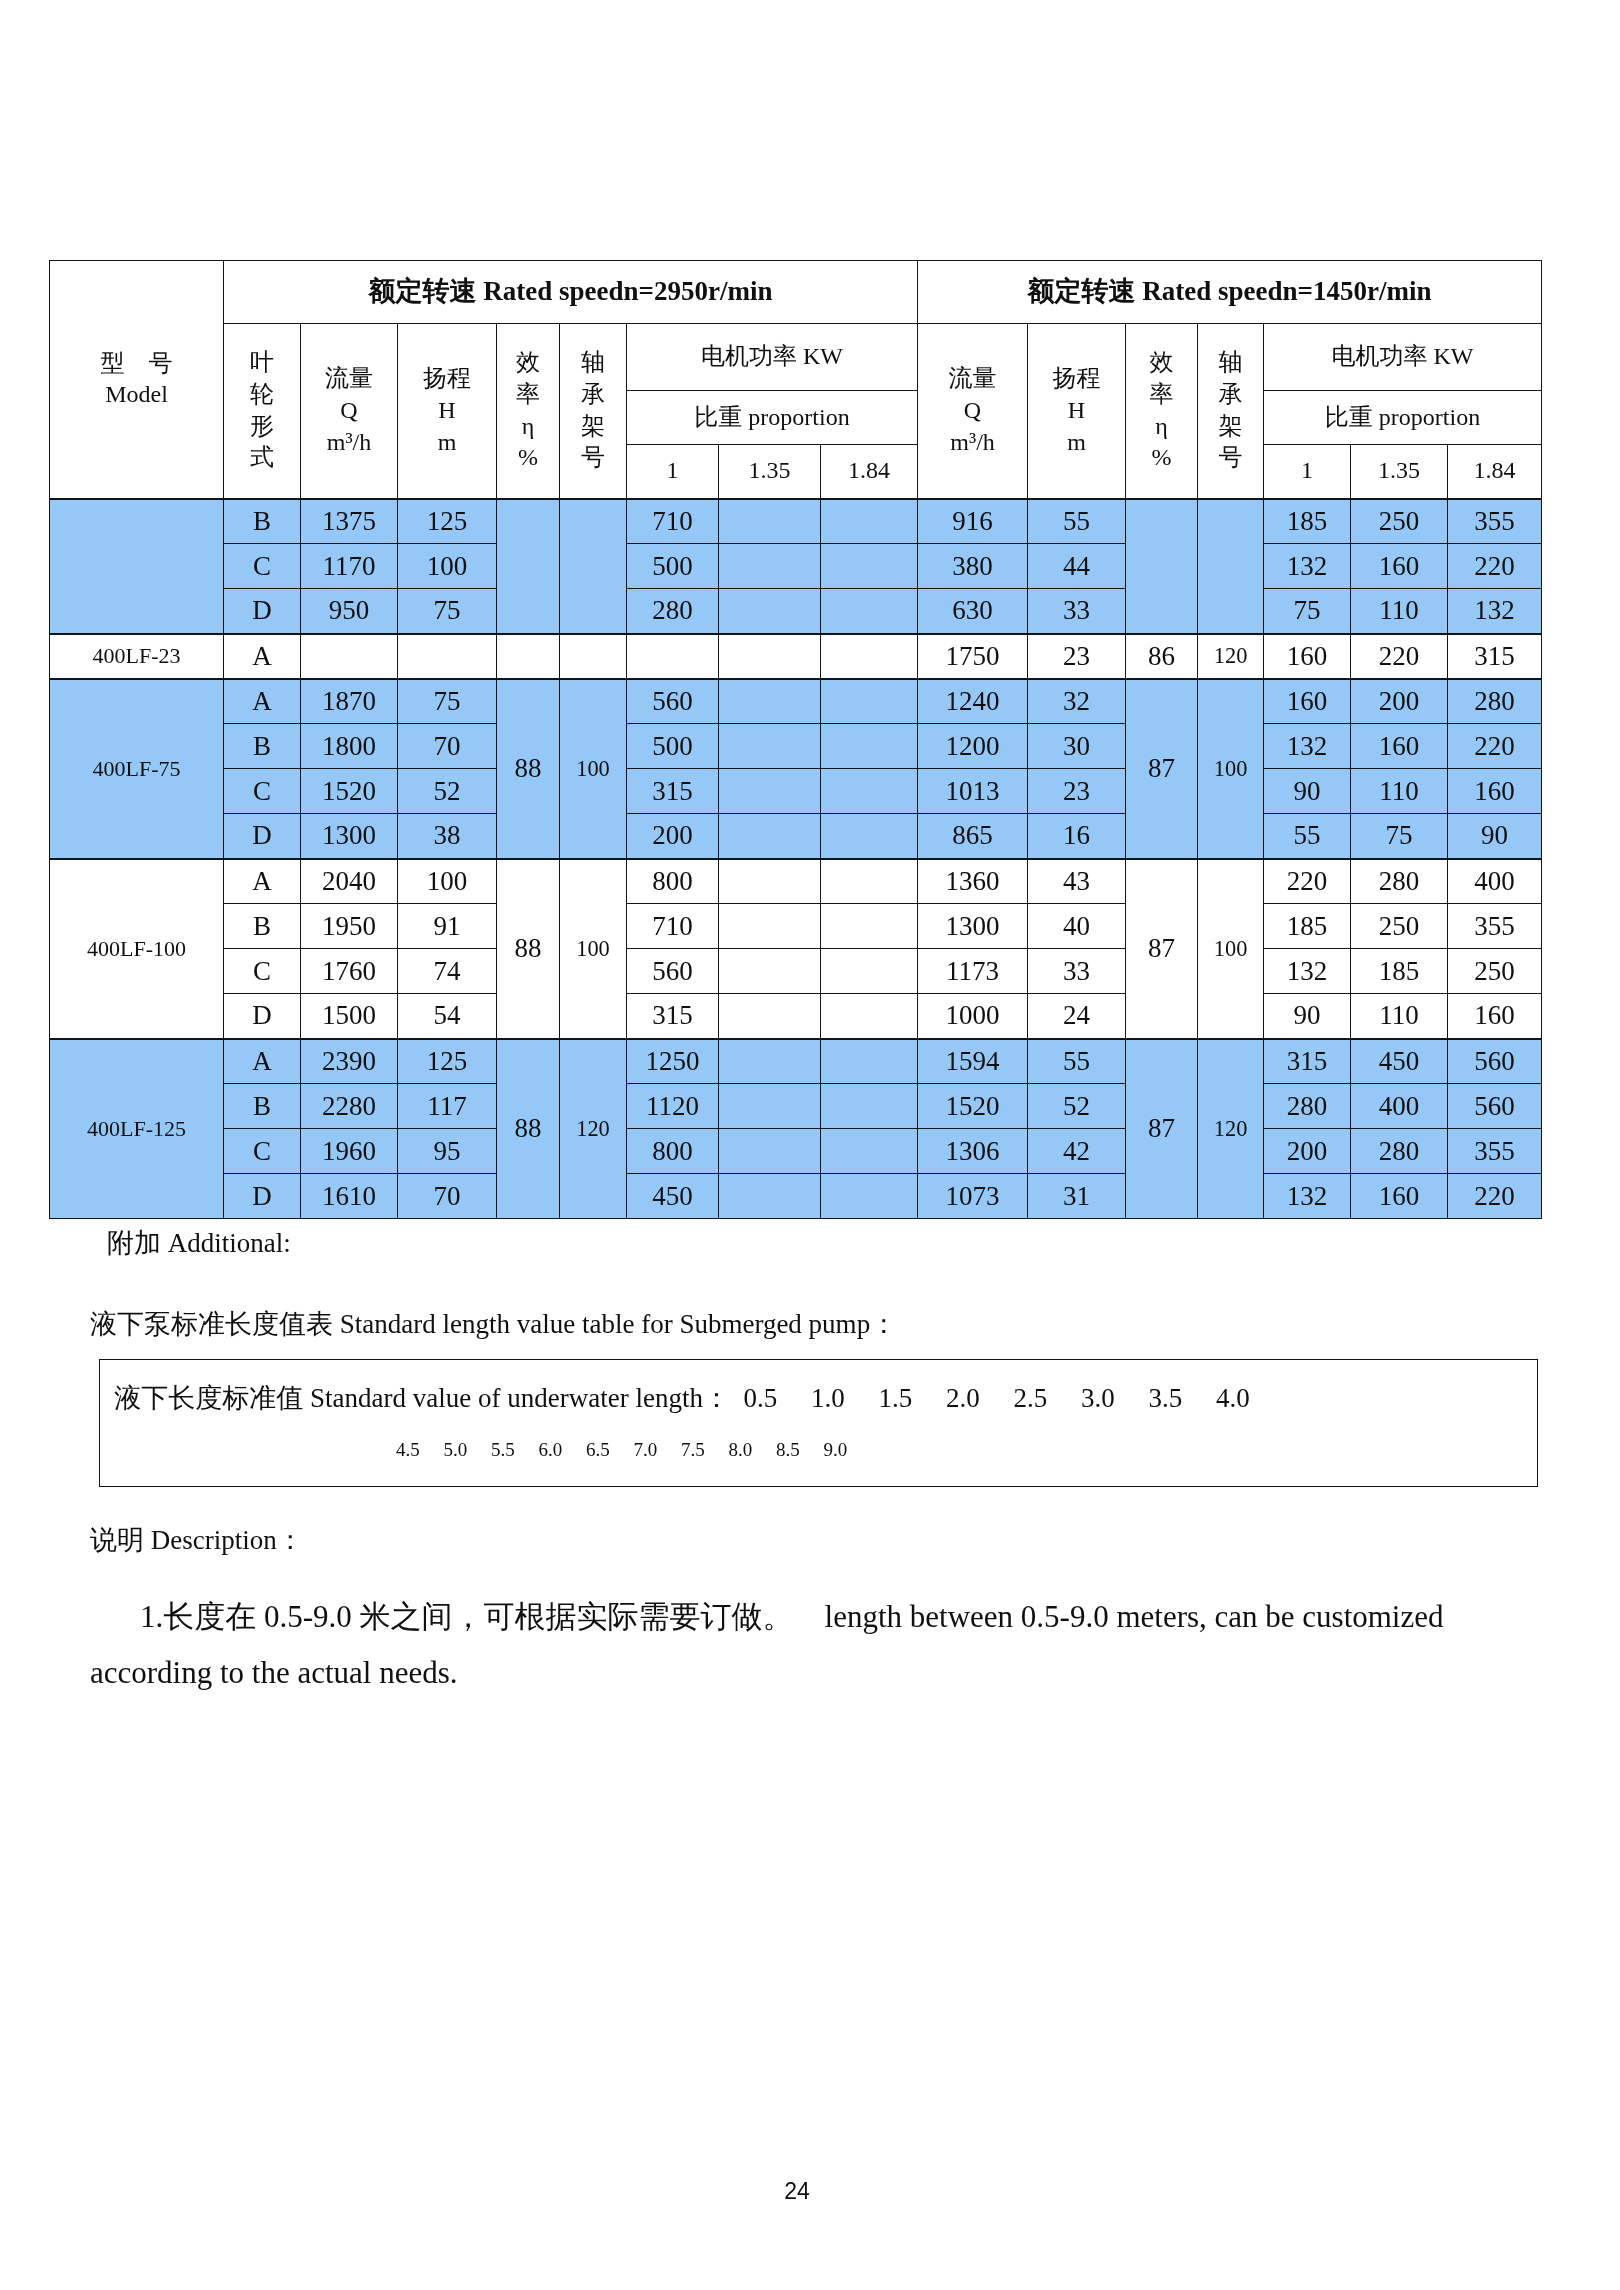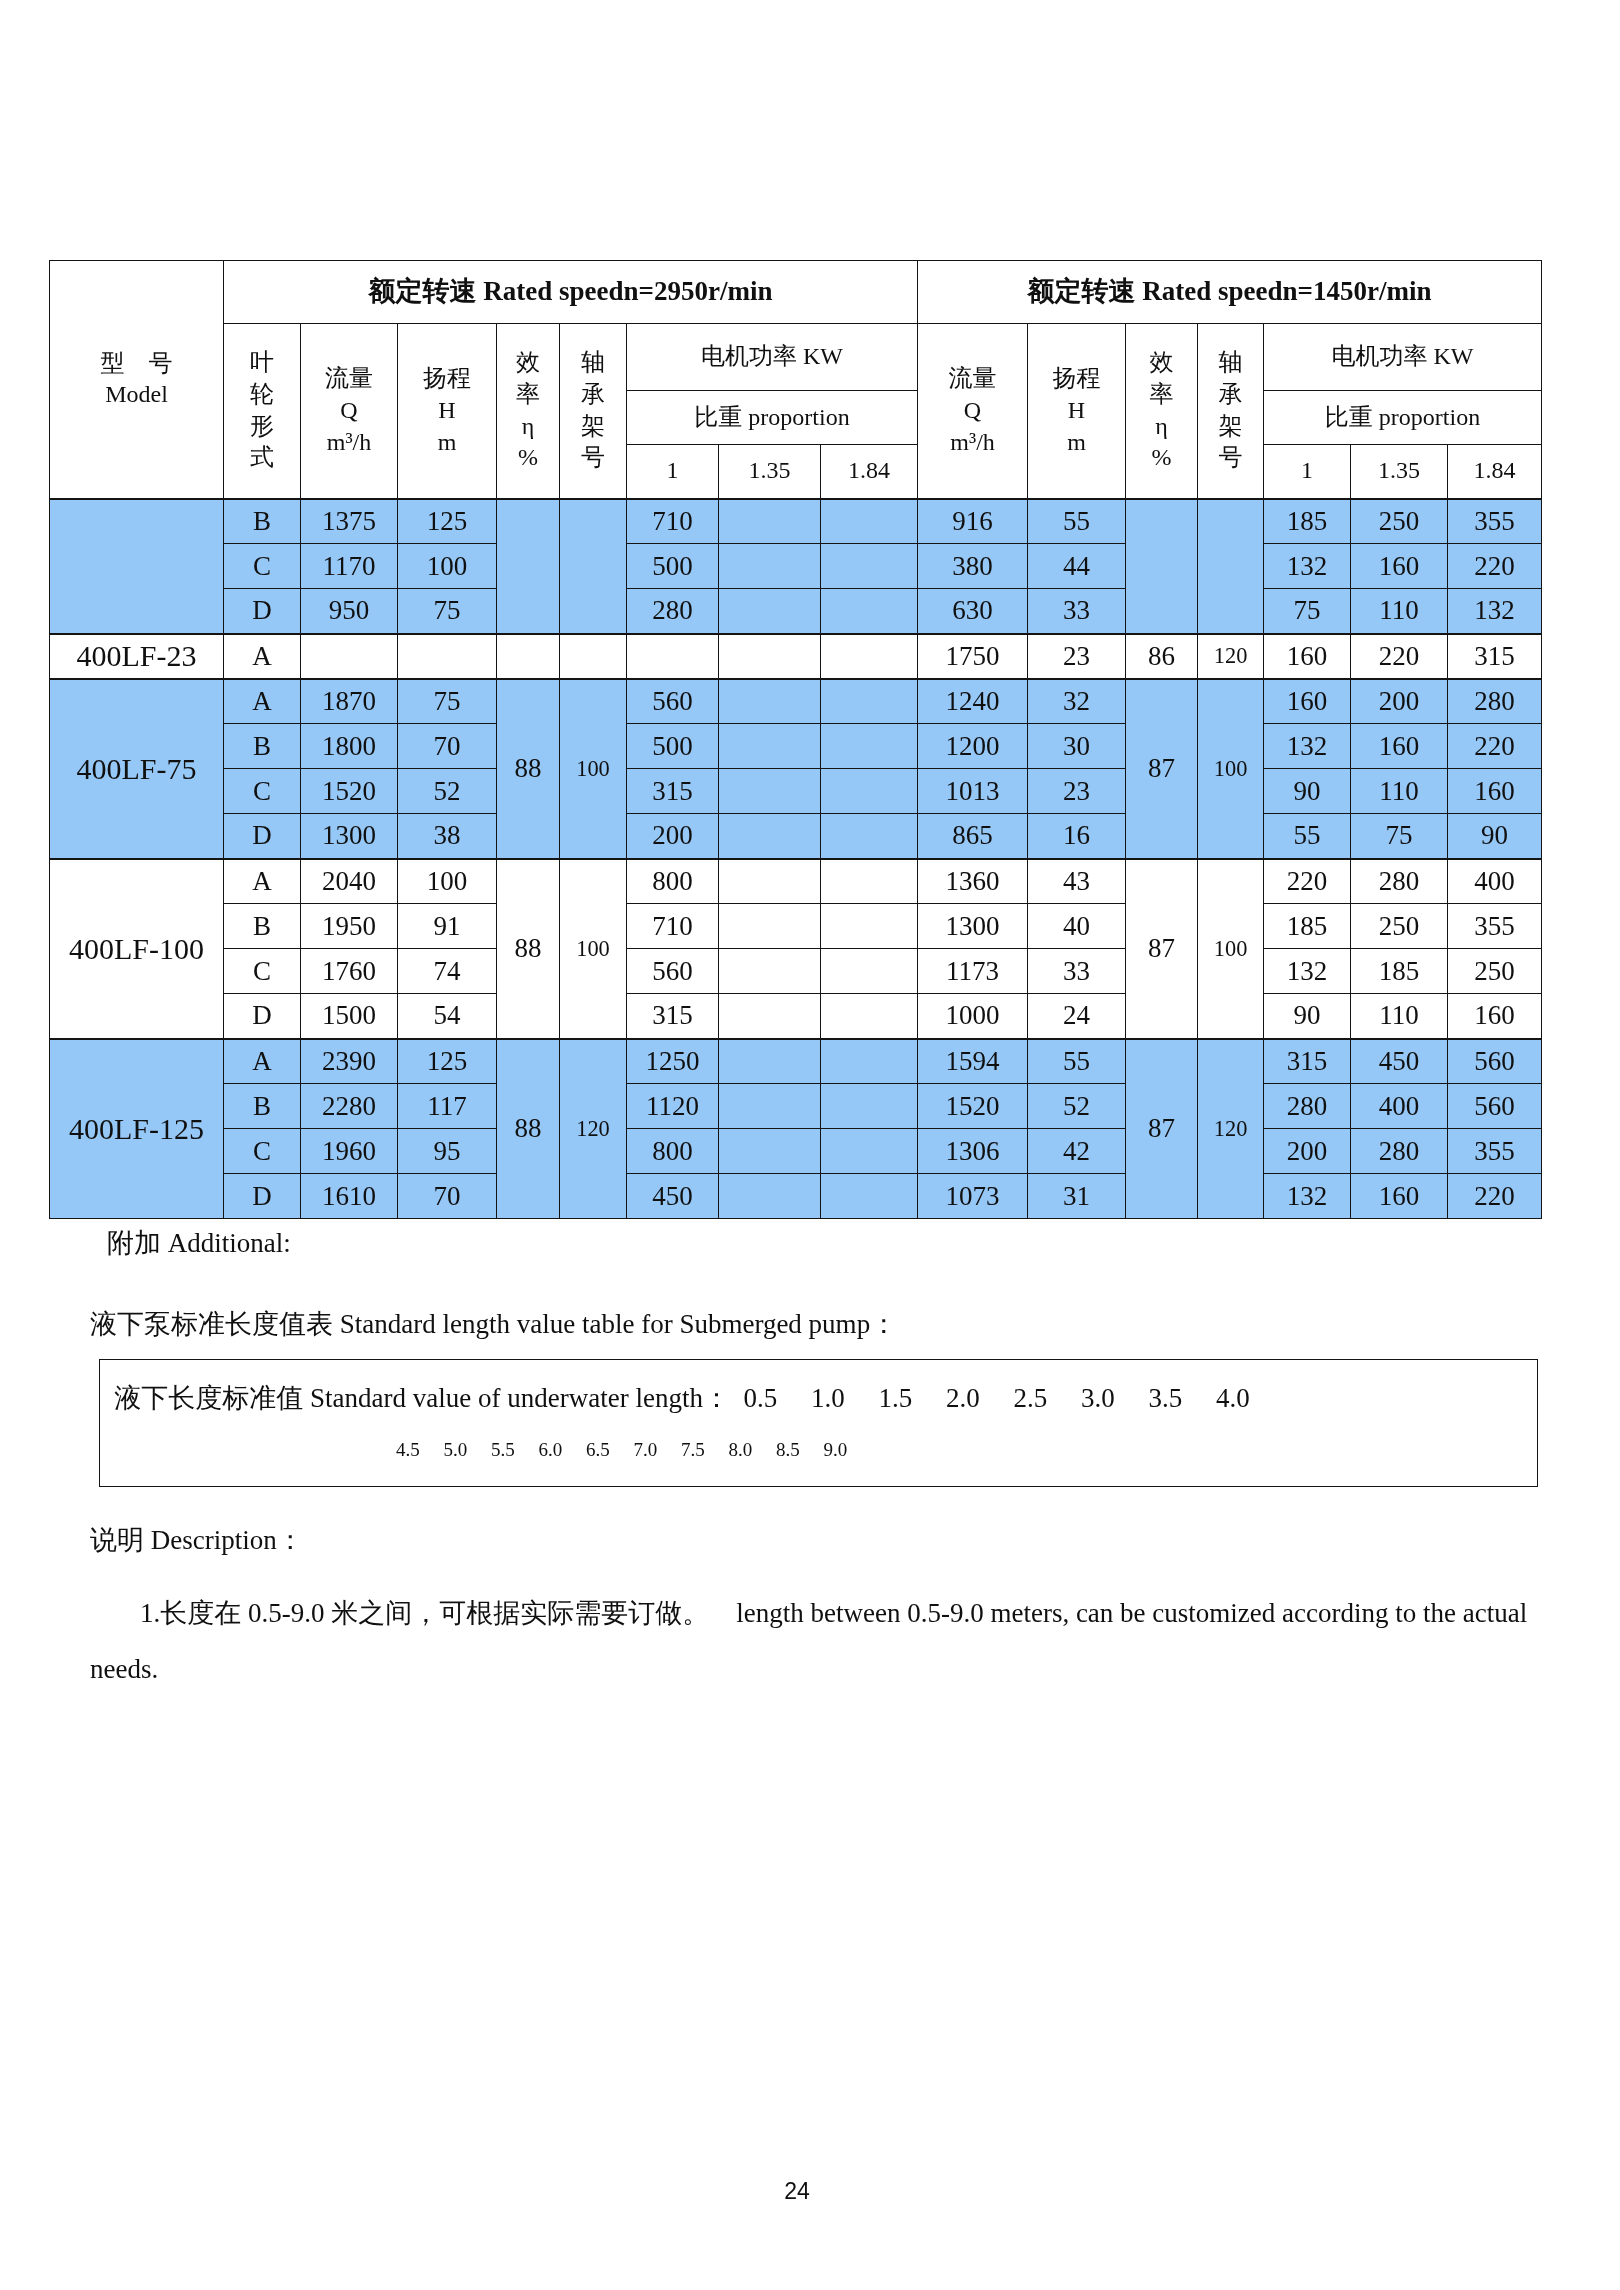--- a/index.html
+++ b/index.html
@@ -21,30 +21,30 @@
   .pump th.speed{font-weight:bold; font-size:27px; white-space:normal;}
   .tr-speed{height:63px;}
   .tr-main{height:67px;}
   .tr-prop{height:54px;}
   .tr-ratio{height:54px;}
   .pump tbody tr{height:45px; font-size:27px;}
   .pump tbody tr.hl td{background:#96c8f7;}
   .pump tbody tr.block-start td{border-top:2.7px solid #141414;}
   .pump tbody tr:last-child td{border-bottom:1.8px solid #141414;}
   .pump td.bearing{font-size:22.4px;}
-  .pump td.model{font-size:30px;}
+  .pump td.model{font-size:22px;}
   .note{position:absolute; font-size:27px; white-space:pre-wrap;}
   .length-box{
     position:absolute; left:99px; top:1359px; width:1389px; height:126px;
     border:1.8px solid #141414;
     padding-left:48px;
   }
   .length-box .l1{position:absolute; left:14.3px; top:19.7px; font-size:27px; white-space:pre;}
   .length-box .l2{position:absolute; left:296px; top:79px; font-size:19px; white-space:pre;}
-  .para{position:absolute; left:90px; width:1445px; font-size:27px; line-height:56px;
+  .para{position:absolute; left:90px; width:1445px; font-size:31px; line-height:56px;
         text-indent:50px; white-space:pre-wrap;}
   .pagenum{
     position:absolute; top:2178px; left:0; width:1594px; text-align:center;
     font-family:"Liberation Sans","DejaVu Sans",sans-serif; font-size:23px;
   }
 </style>
 </head>
 <body>
 
 <div class="page">

